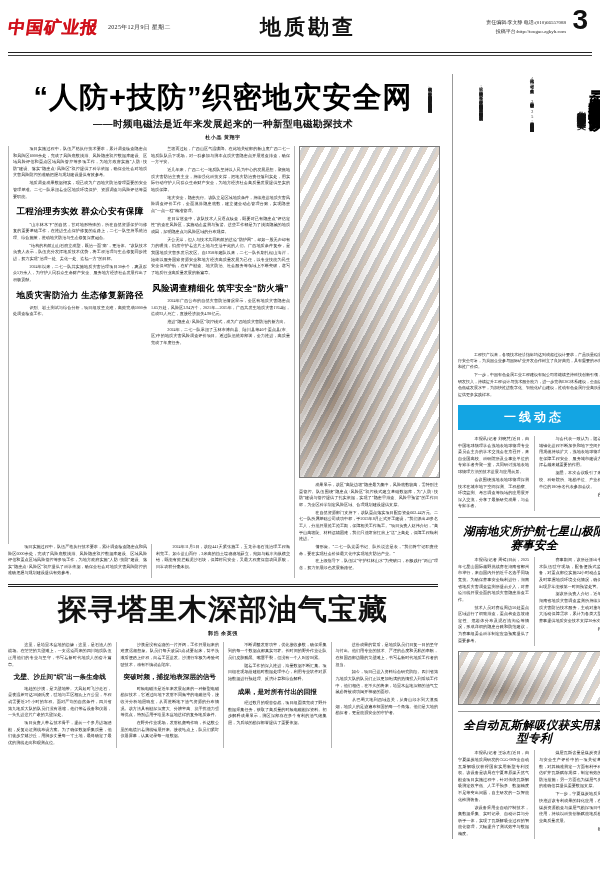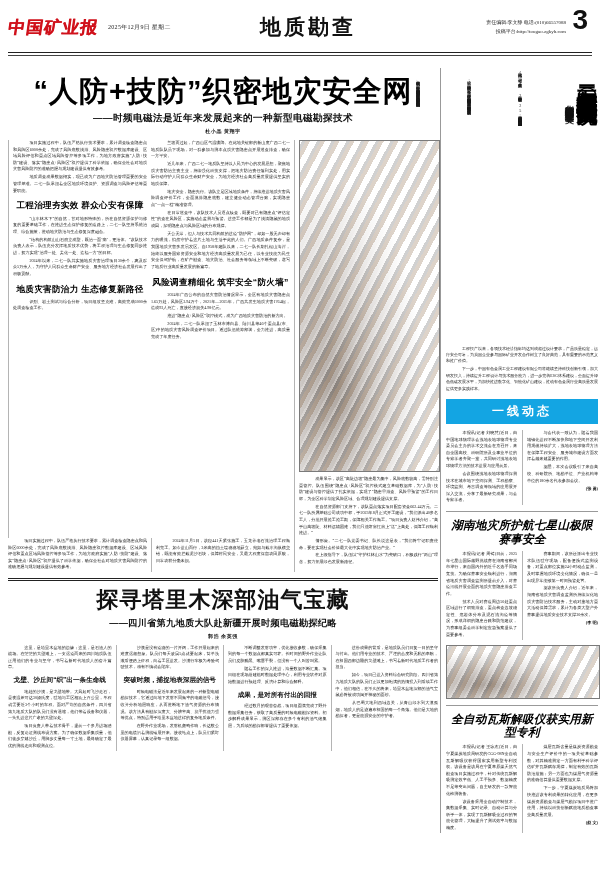--- a/index.html
+++ b/index.html
@@ -31,21 +31,21 @@
 
   
   .col-text{
     font-size:4.1px;line-height:1.62;text-align:justify;color:#1a1a1a;
     font-family:"Liberation Serif",serif;
     text-indent:8px;
   }
   .col-text p{margin:0 0 1.2px 0;}
 
   
-  .body-wrap{display:flex;gap:0;margin-top:12px;}
+  .body-wrap{display:flex;gap:12px;margin-top:18px;}
   .left-zone{width:430px;position:relative;}
   .right-zone{width:152px;margin-left:2px;padding-left:5px;border-left:0.6px solid #999;position:relative;}
 
   
   .lead-head{
     text-align:center;font-weight:bold;
     font-family:"Liberation Sans","DejaVu Sans",sans-serif;
     font-size:29px;letter-spacing:1px;line-height:1.12;margin:7px 0 0 0;color:#000;
   }
   .lead-sub{
@@ -129,21 +129,21 @@
   .sep{border-top:0.6px solid #999;margin:6px 0;}
   .sep-dbl{border-top:1.1px solid #222;margin:6px 0 1px 0;}
   .sep-dbl2{border-top:0.5px solid #222;margin-bottom:6px;}
   .tagline{text-align:right;font-size:4.2px;font-weight:bold;margin-top:2px;}
   .lead-in{font-weight:bold;}
 
   
   .btm-head{
     text-align:center;font-weight:bold;
     font-family:"Liberation Sans","DejaVu Sans",sans-serif;
-    font-size:22px;letter-spacing:1px;line-height:1.15;margin:4px 0 0 0;
+    font-size:29px;letter-spacing:1px;line-height:1.15;margin:4px 0 0 0;
   }
   .btm-sub{
     text-align:center;font-size:9.2px;margin-top:4px;font-weight:bold;
     font-family:"Liberation Sans",sans-serif;letter-spacing:.3px;
   }
   .four-col{display:flex;margin-top:6px;}
   .fc{width:107.5px;padding:0 4px;box-sizing:border-box;}
   .fc:first-child{padding-left:0;}
   .fc:last-child{padding-right:0;}
   .mini-head{
@@ -237,21 +237,20 @@
             <p>　　情形象。”二七一队党委书记、队长说这是表，“我们将牢记职责使命，要在实现社会价值最大化中实现地灾防治产业。”</p>
             <p>　　在上级指导下，队伍以“守护桂林山水”为突破口，积极践行“两山”理念，努力拓展绿色发展新路径。</p>
           </div>
         </div>
       </div>
 
       <div class="sep-dbl"></div>
       <div class="sep-dbl2"></div>
 
       <div class="btm-head">探寻塔里木深部油气宝藏</div>
-      <div class="btm-sub">——四川省第九地质大队赴新疆开展时频电磁勘探纪略</div>
       <div class="byline">郭浩  余英强</div>
 
       <div class="four-col">
         <div class="fc">
           <div class="col-text">
             <p>　　这里，是塔里木盆地的边缘；这里，是石油人的战场。在茫茫的戈壁滩上，一支远道而来的四川地质队伍正用他们的专业与坚守，书写着新时代地质人的奋斗篇章。</p>
           </div>
           <div class="mini-head">戈壁、沙丘间“织”出一条生命线</div>
           <div class="col-text">
             <p>　　地处的沙漠，是戈壁地带。大风起时飞沙走石，昼夜温差可达30摄氏度，驻地与工区相距上百公里，单程就需要近3个小时的车程。面对严苛的自然条件，四川省第九地质大队的队员们没有退缩，他们带着设备和仪器，一头扎进这片广袤的戈壁深处。</p>

